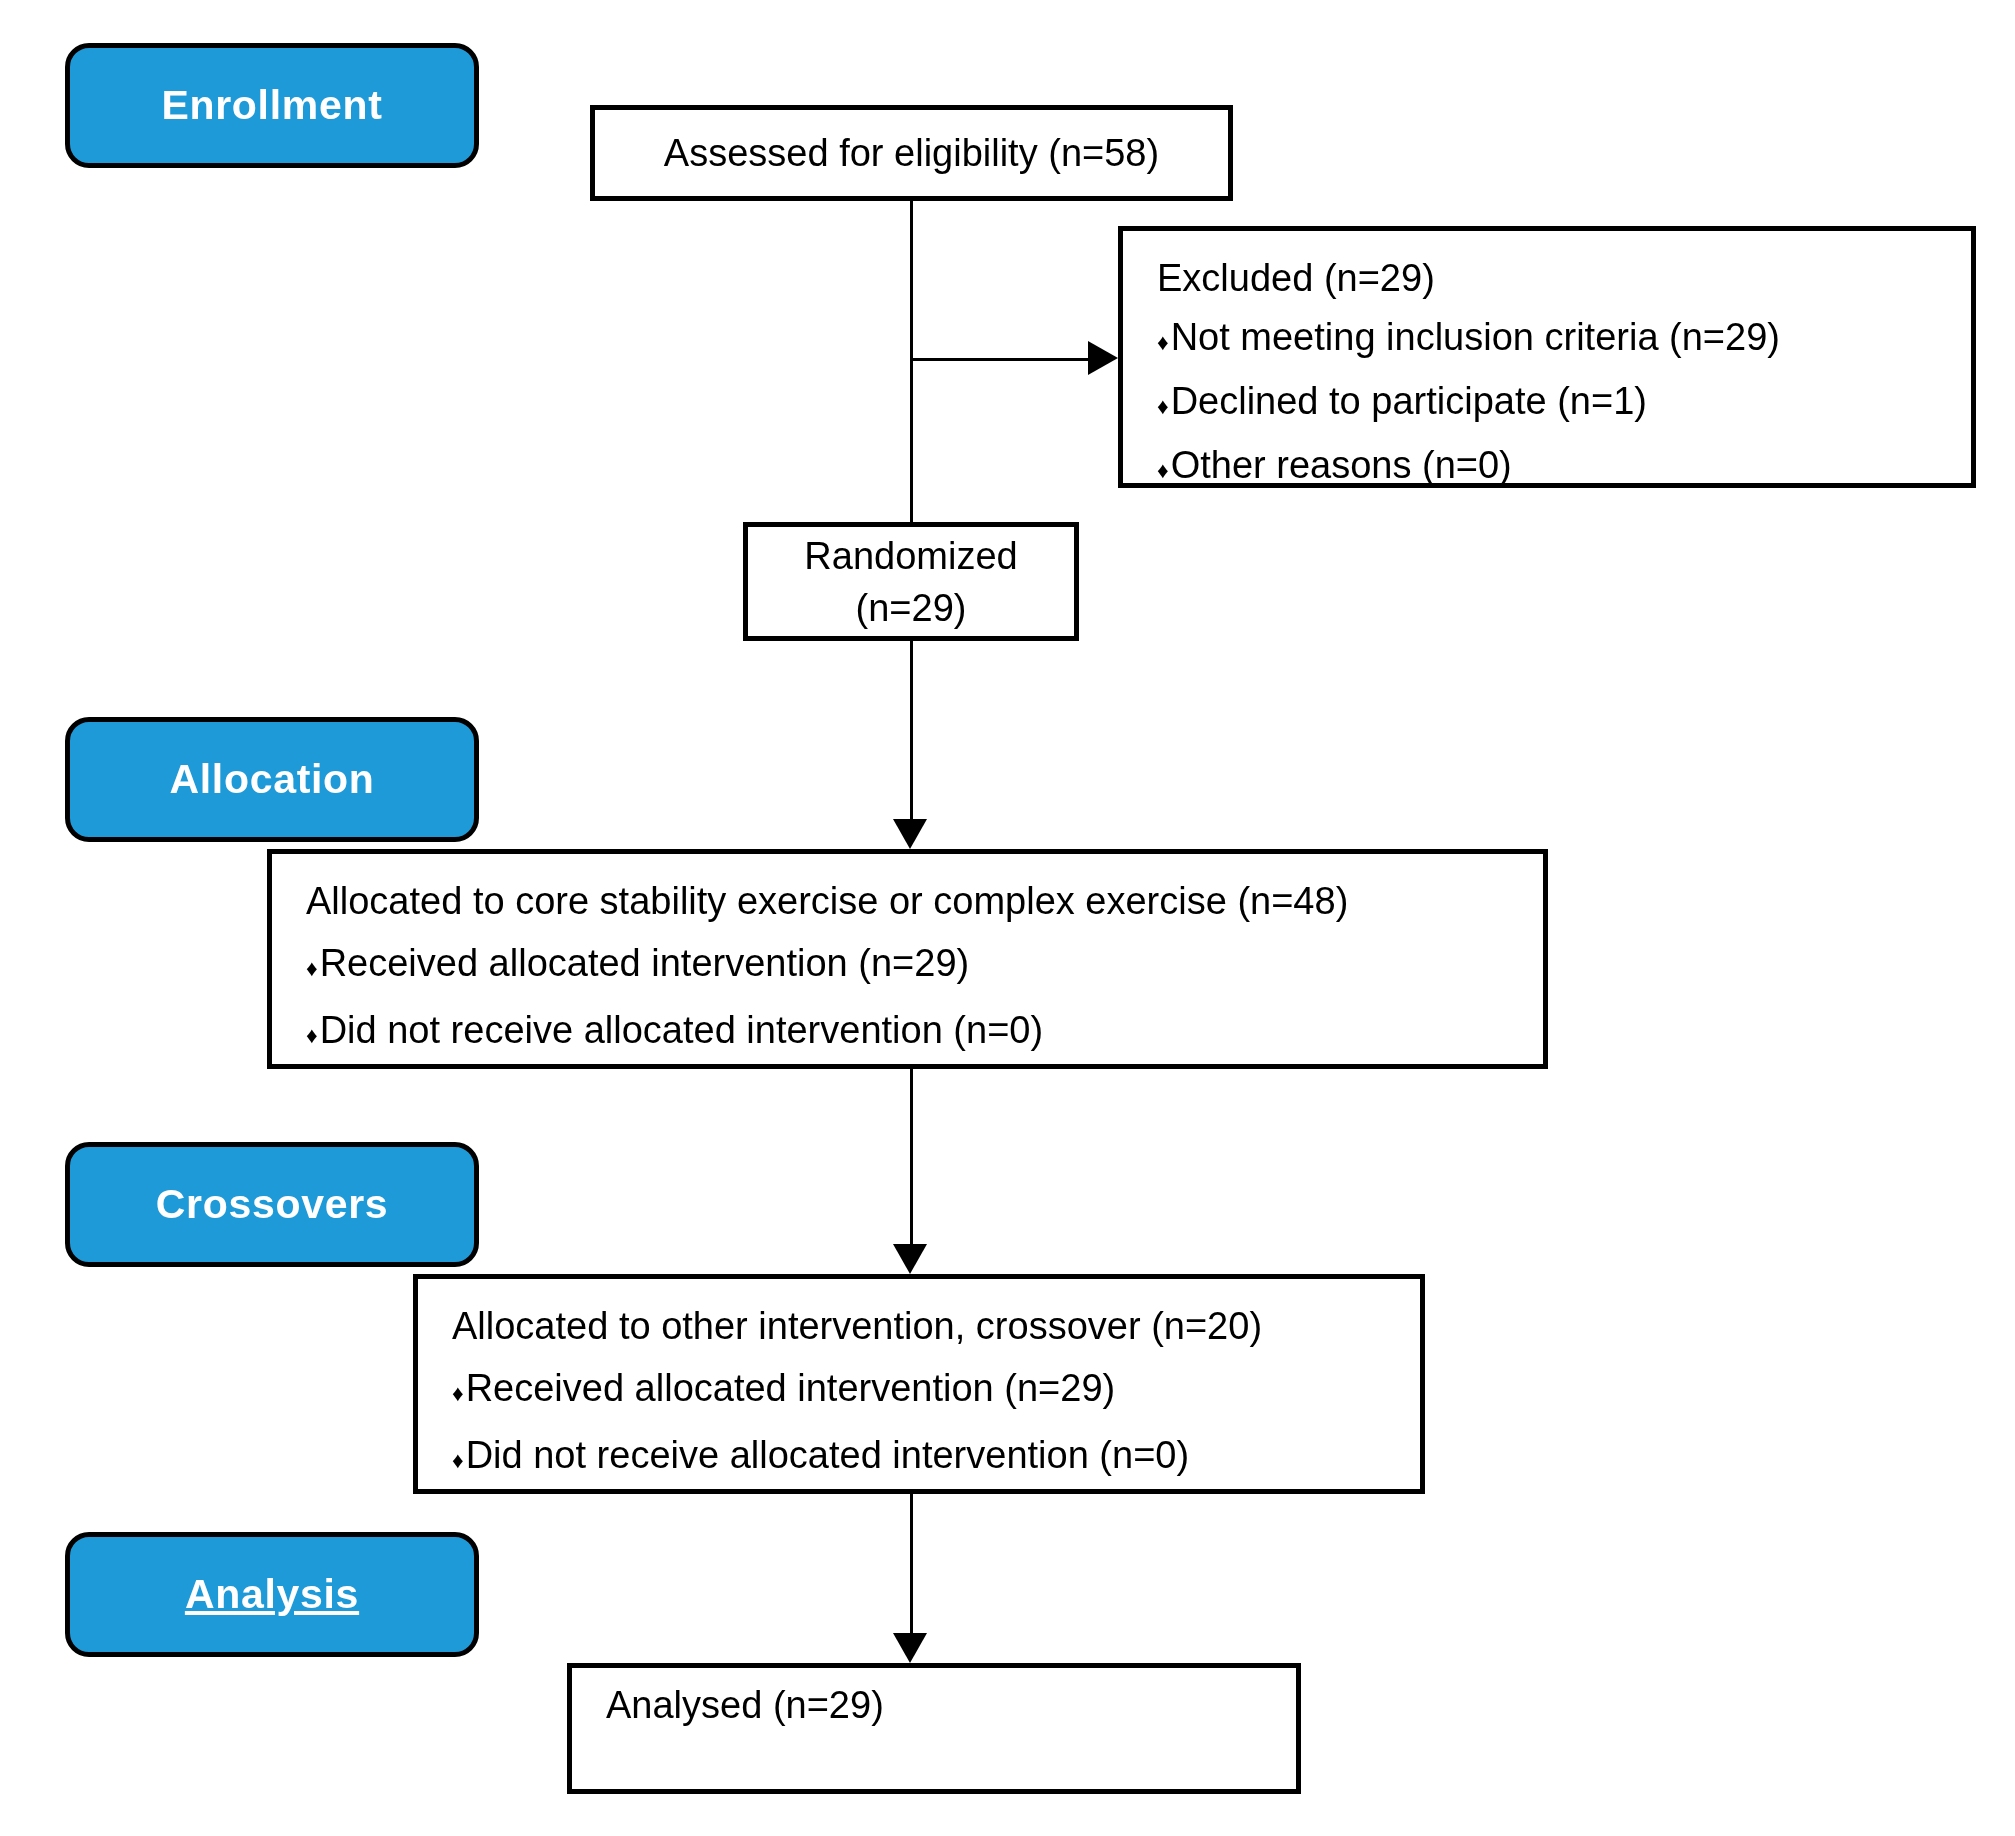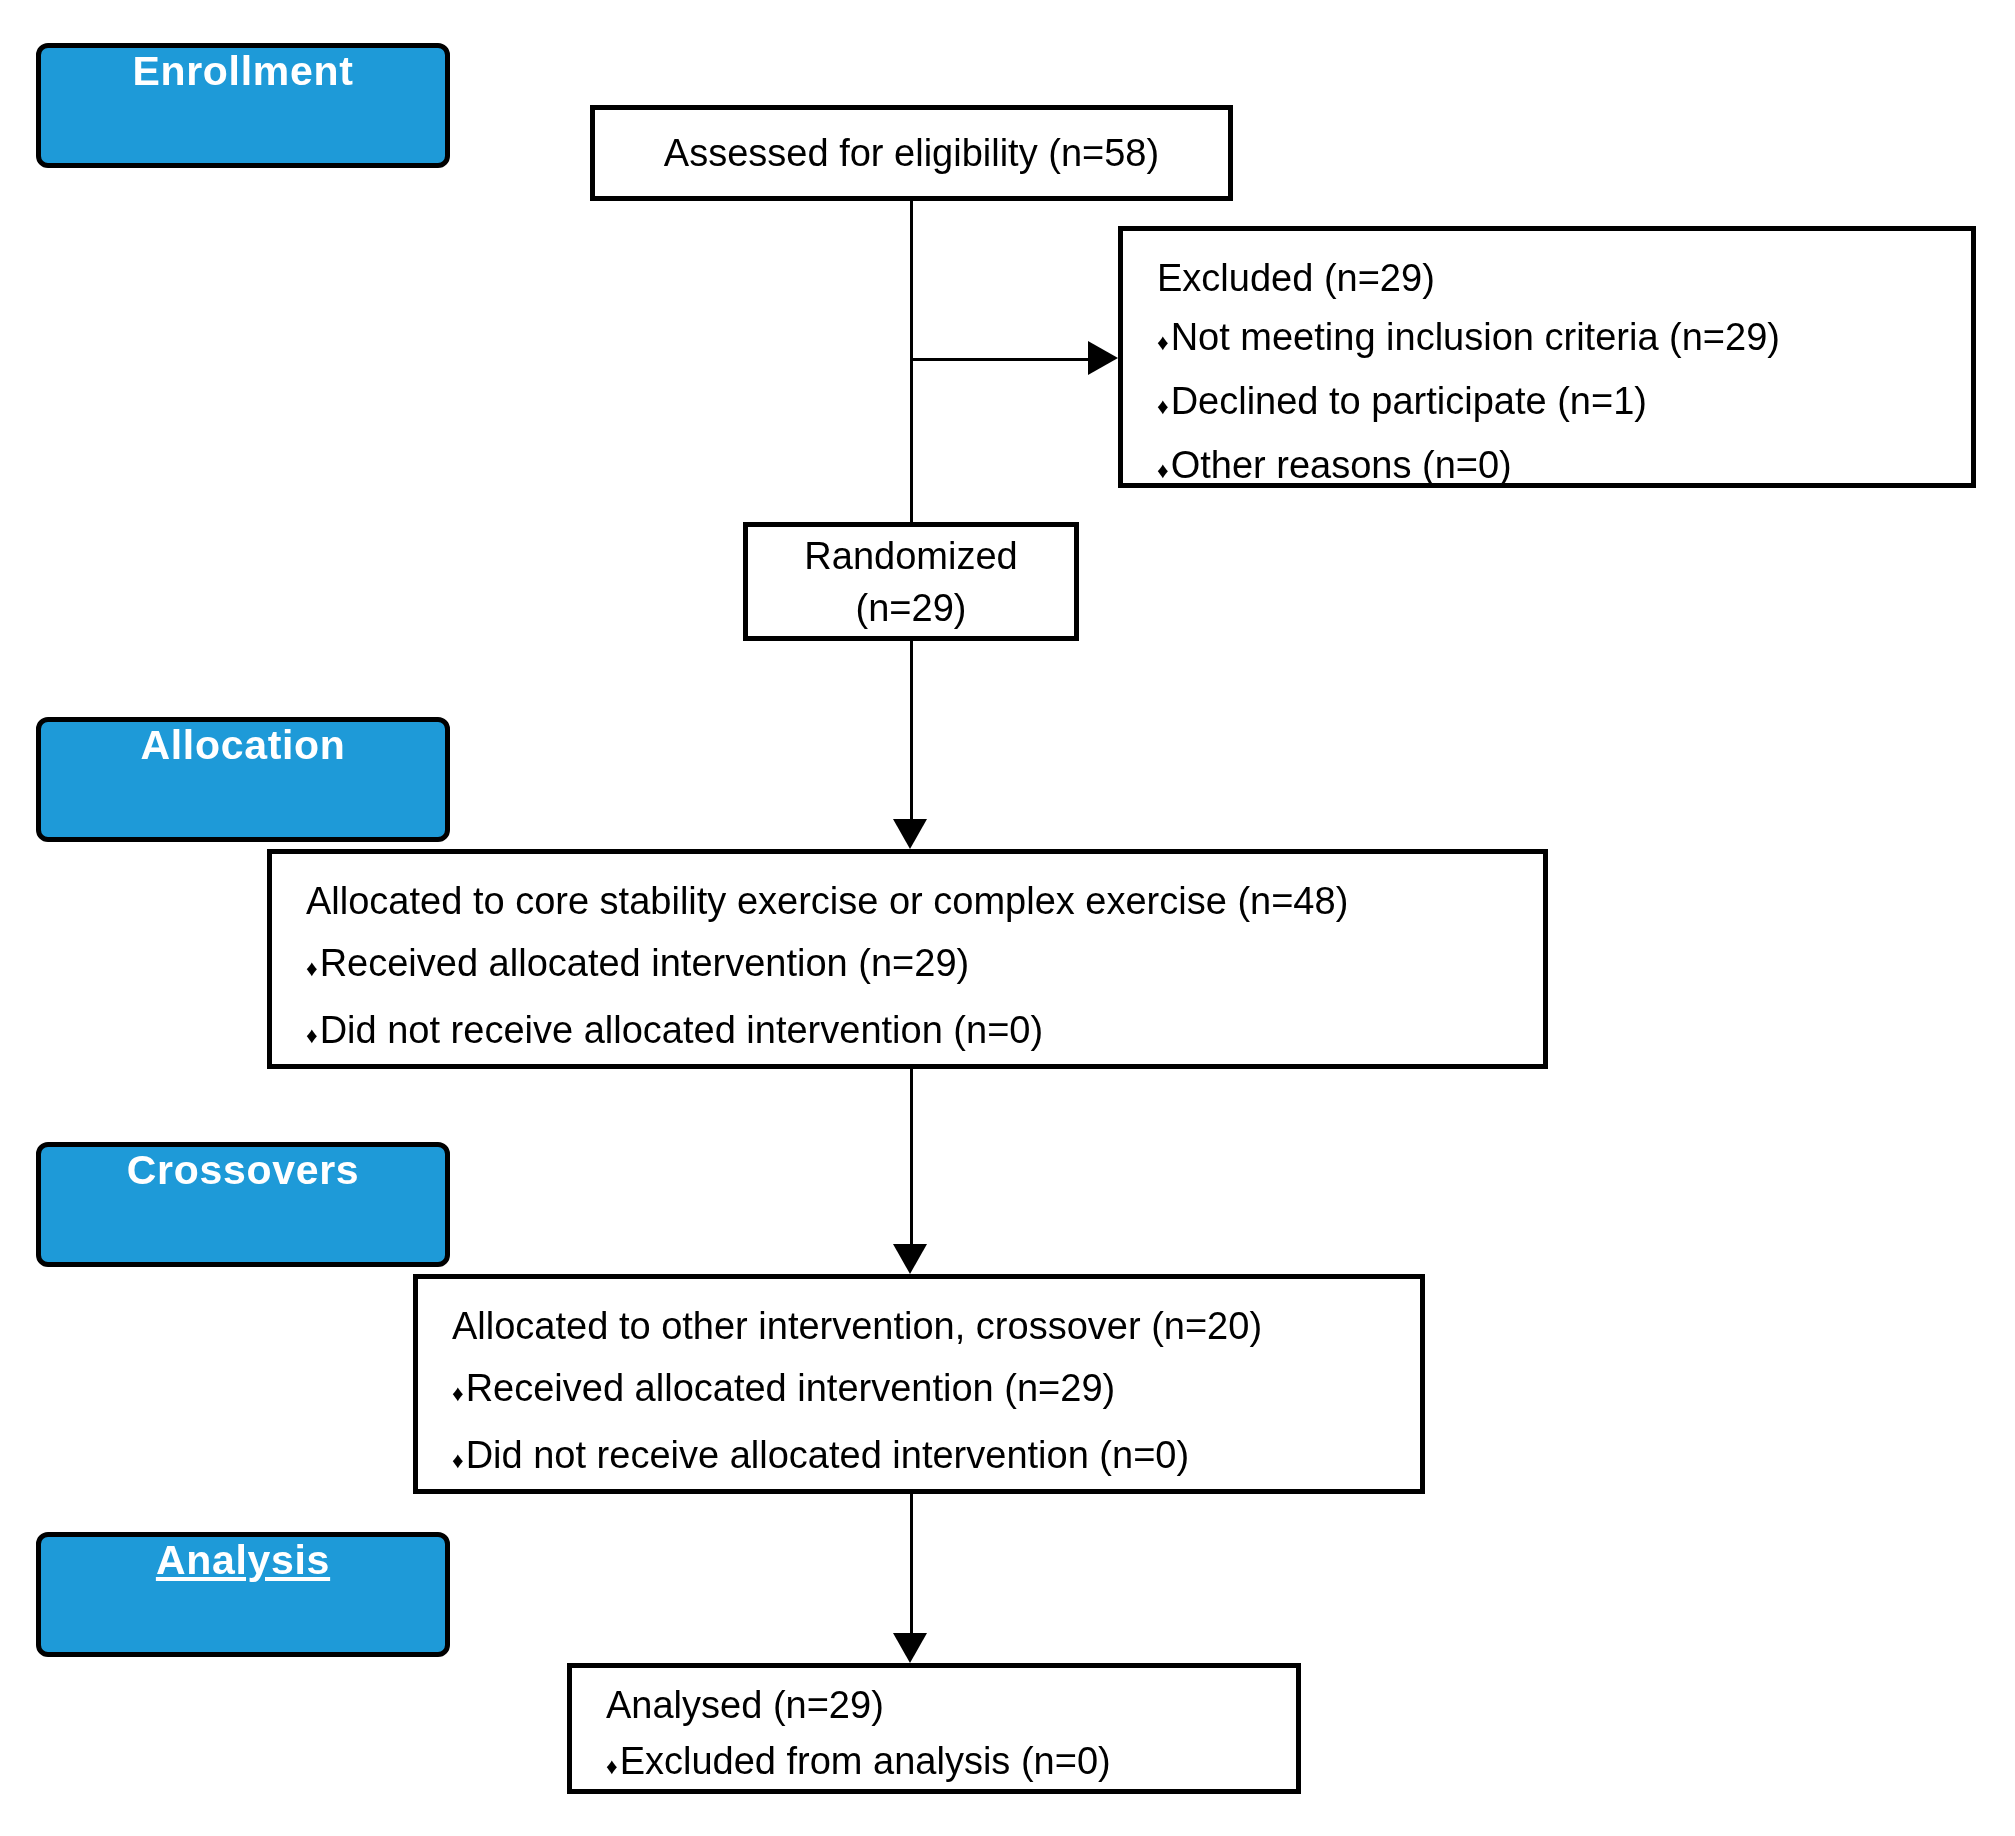--- a/index.html
+++ b/index.html
@@ -12,26 +12,26 @@
   .diagram{
     position:relative;
     width:2015px;height:1837px;
     background:var(--paper);
     font-family:"Liberation Sans","DejaVu Sans",sans-serif;
     color:var(--ink);
   }
   
   .stage{
     position:absolute;
-    left:36px;width:414px;height:125px;
+    left:65px;width:414px;height:125px;
     background:var(--stage-fill);
     border:5.9px solid var(--ink);
-    border-radius:12px;
+    border-radius:24px;
     box-sizing:border-box;
-    display:flex;align-items:flex-start;justify-content:center;
+    display:flex;align-items:center;justify-content:center;
     color:var(--stage-text);
     font-size:41px;font-weight:bold;
     letter-spacing:0.7px;
   }
   
   .box{
     position:absolute;
     background:var(--paper);
     border:5.2px solid var(--ink);
     box-sizing:border-box;
@@ -103,21 +103,20 @@
   </div>
 
   <div class="box listy" style="left:413px;top:1274px;width:1012px;height:220px;padding-top:15.7px;line-height:62px;">
     <div>Allocated to other intervention, crossover (n=20)</div>
     <div class="bullet"><span class="diamond">♦</span><span>Received allocated intervention (n=29)</span></div>
     <div class="bullet"><span class="diamond">♦</span><span>Did not receive allocated intervention (n=0)</span></div>
   </div>
 
   <div class="box listy" style="left:567px;top:1663px;width:734px;height:131px;padding-top:9.2px;line-height:56px;">
     <div>Analysed (n=29)</div>
-    <div class="bullet"><span class="diamond">♦</span><span>Excluded from analysis (n=0)</span></div>
   </div>
 
   <div class="vline" style="left:910px;top:200px;height:322px;"></div>
   <div class="hline" style="left:910px;top:358px;width:181px;"></div>
   <div class="arrow-right" style="left:1088px;top:341px;"></div>
 
   <div class="vline" style="left:910px;top:640px;height:182px;"></div>
   <div class="arrow-down" style="left:893px;top:819px;"></div>
 
   <div class="vline" style="left:910px;top:1069px;height:176px;"></div>

